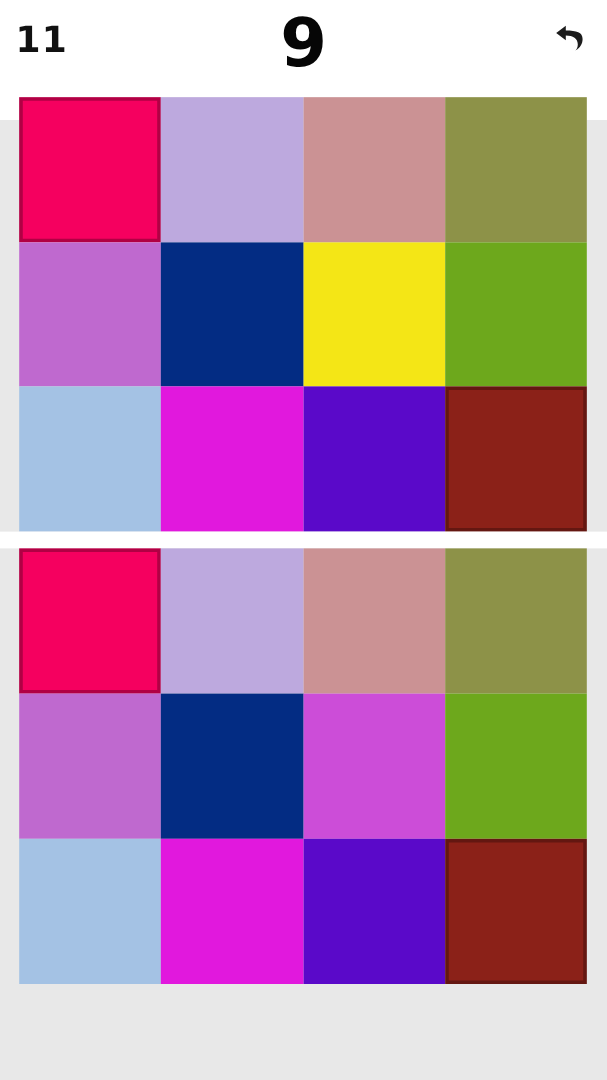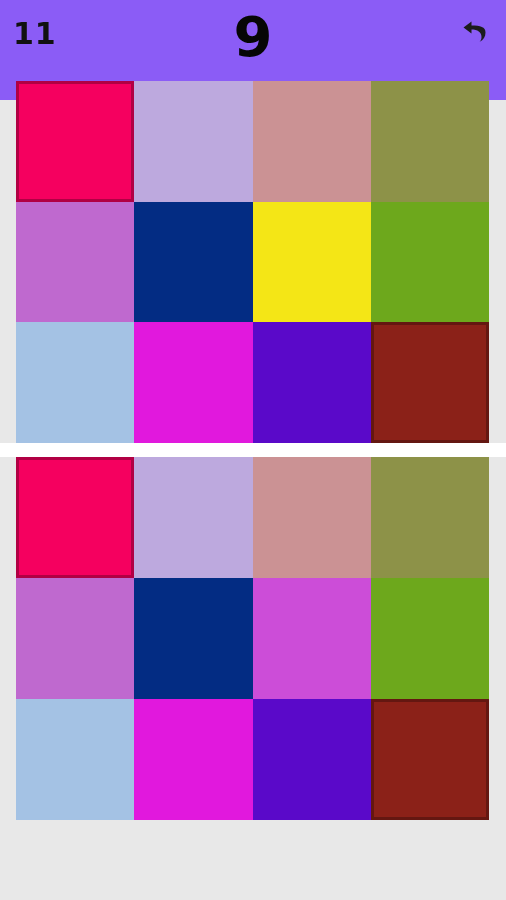--- a/index.html
+++ b/index.html
@@ -15,21 +15,21 @@
     font-family: "DejaVu Sans", "Liberation Sans", sans-serif;
     position: relative;
   }
 
   
   #header {
     position: absolute;
     left: 0; top: 0;
     width: 506px;
     height: 100px;
-    background: #8b5cf6;
+    background: #ffffff;
   }
 
   #moves-counter {
     position: absolute;
     left: 13px;
     top: 16px;
     font-size: 30px;
     font-weight: bold;
     color: #111111;
     letter-spacing: 1px;

